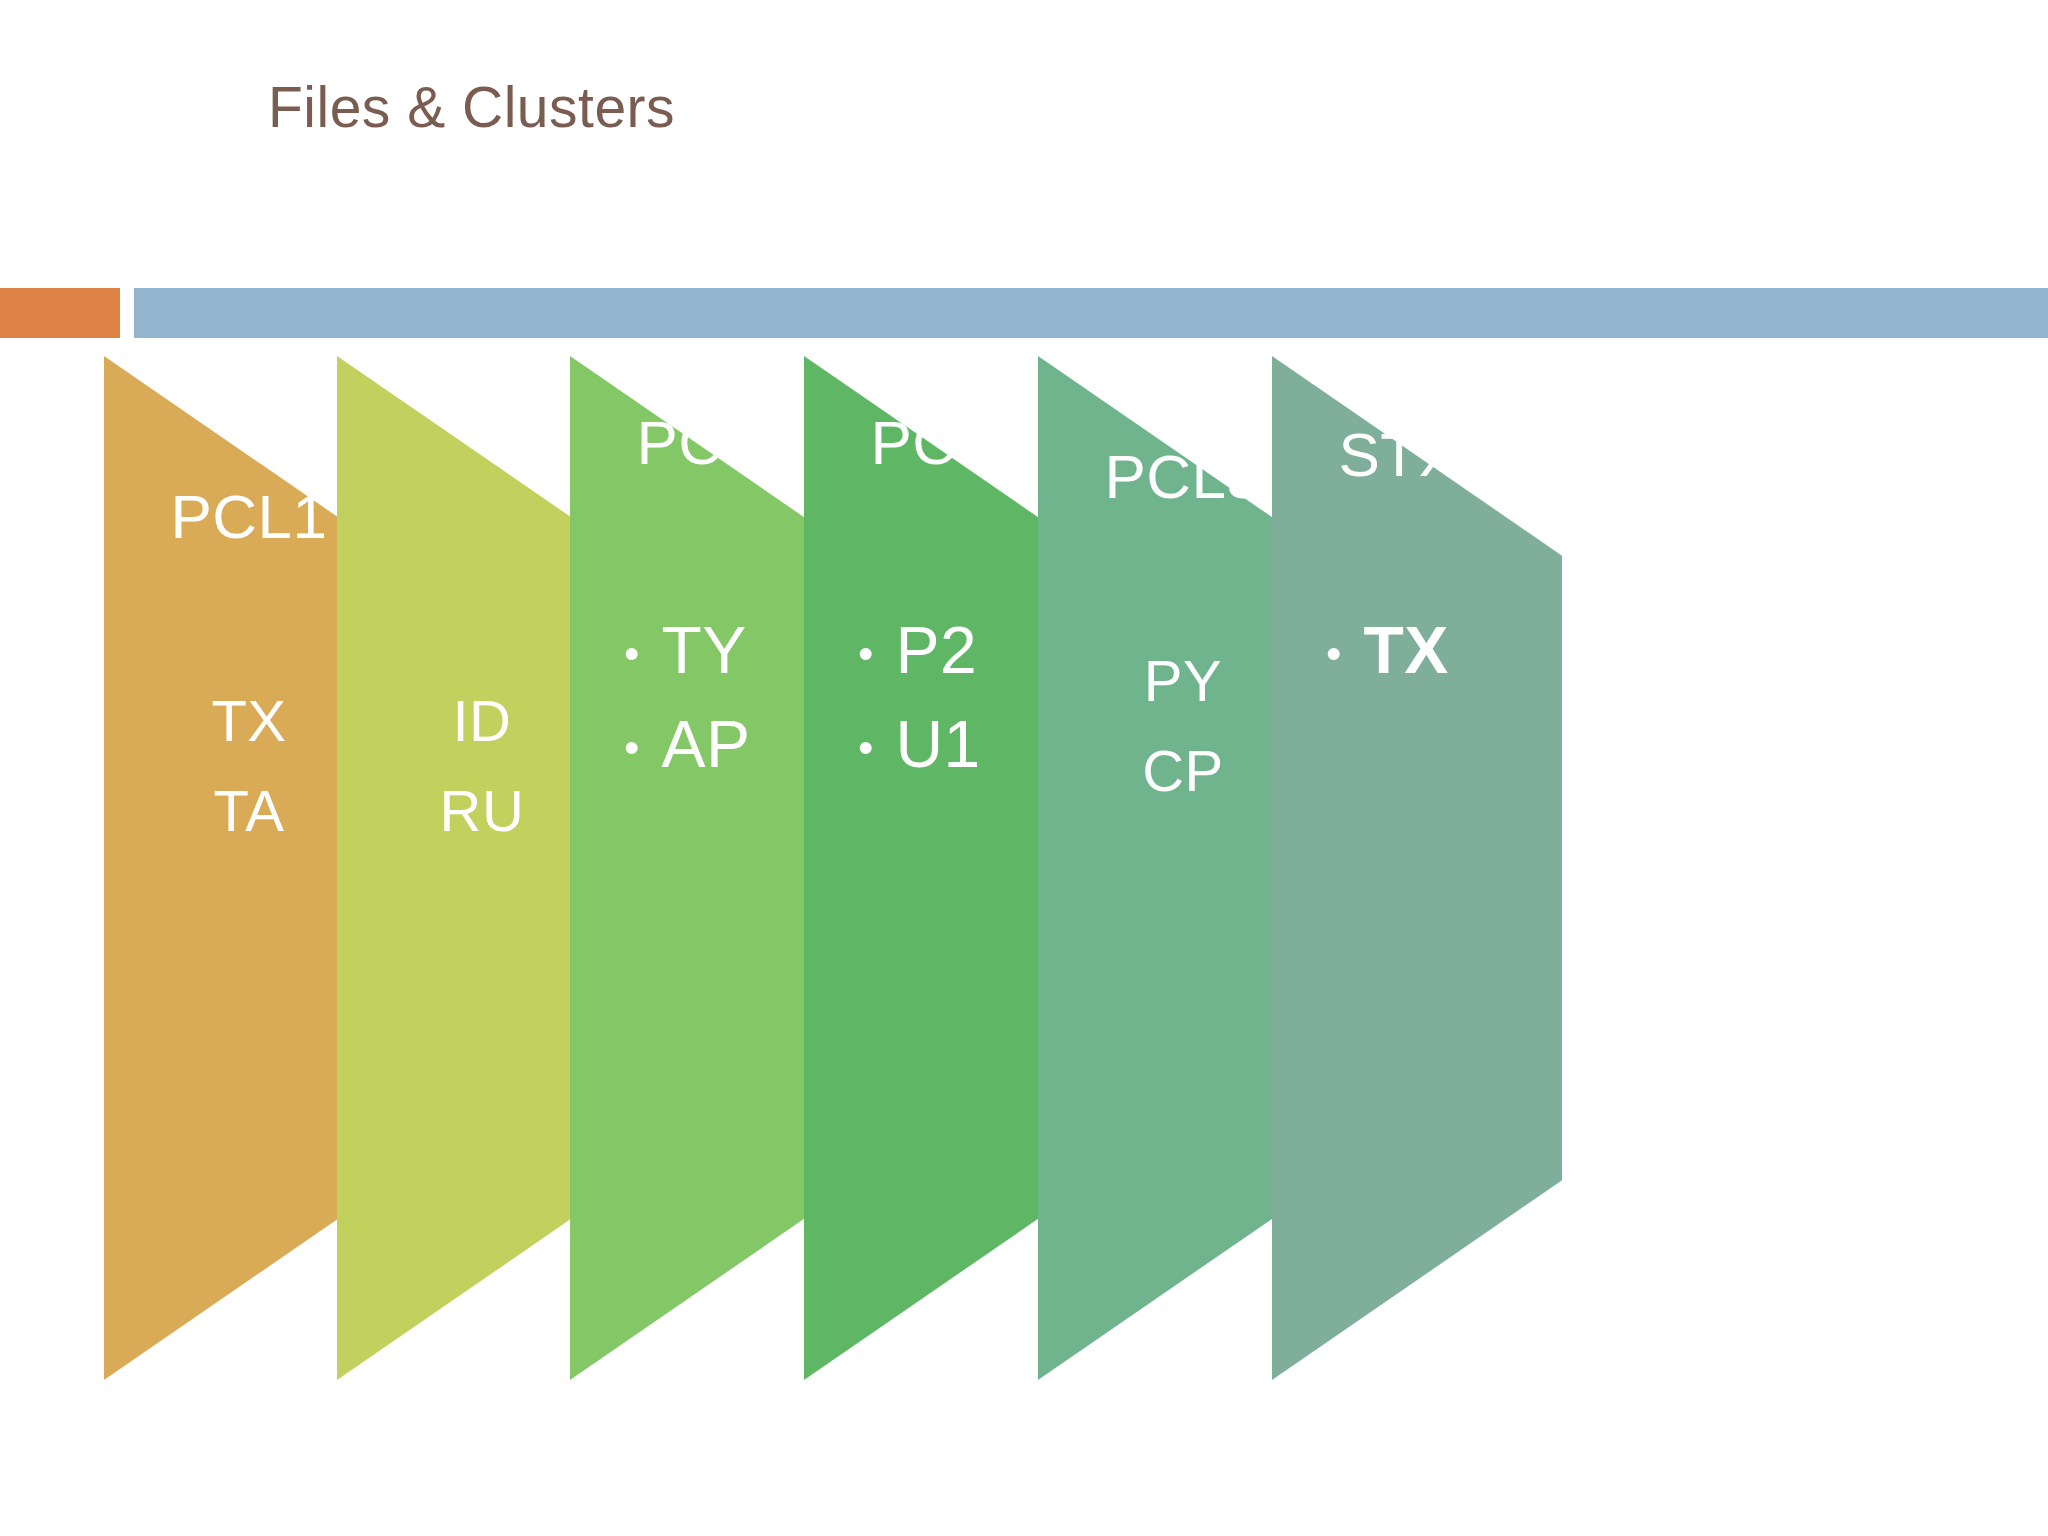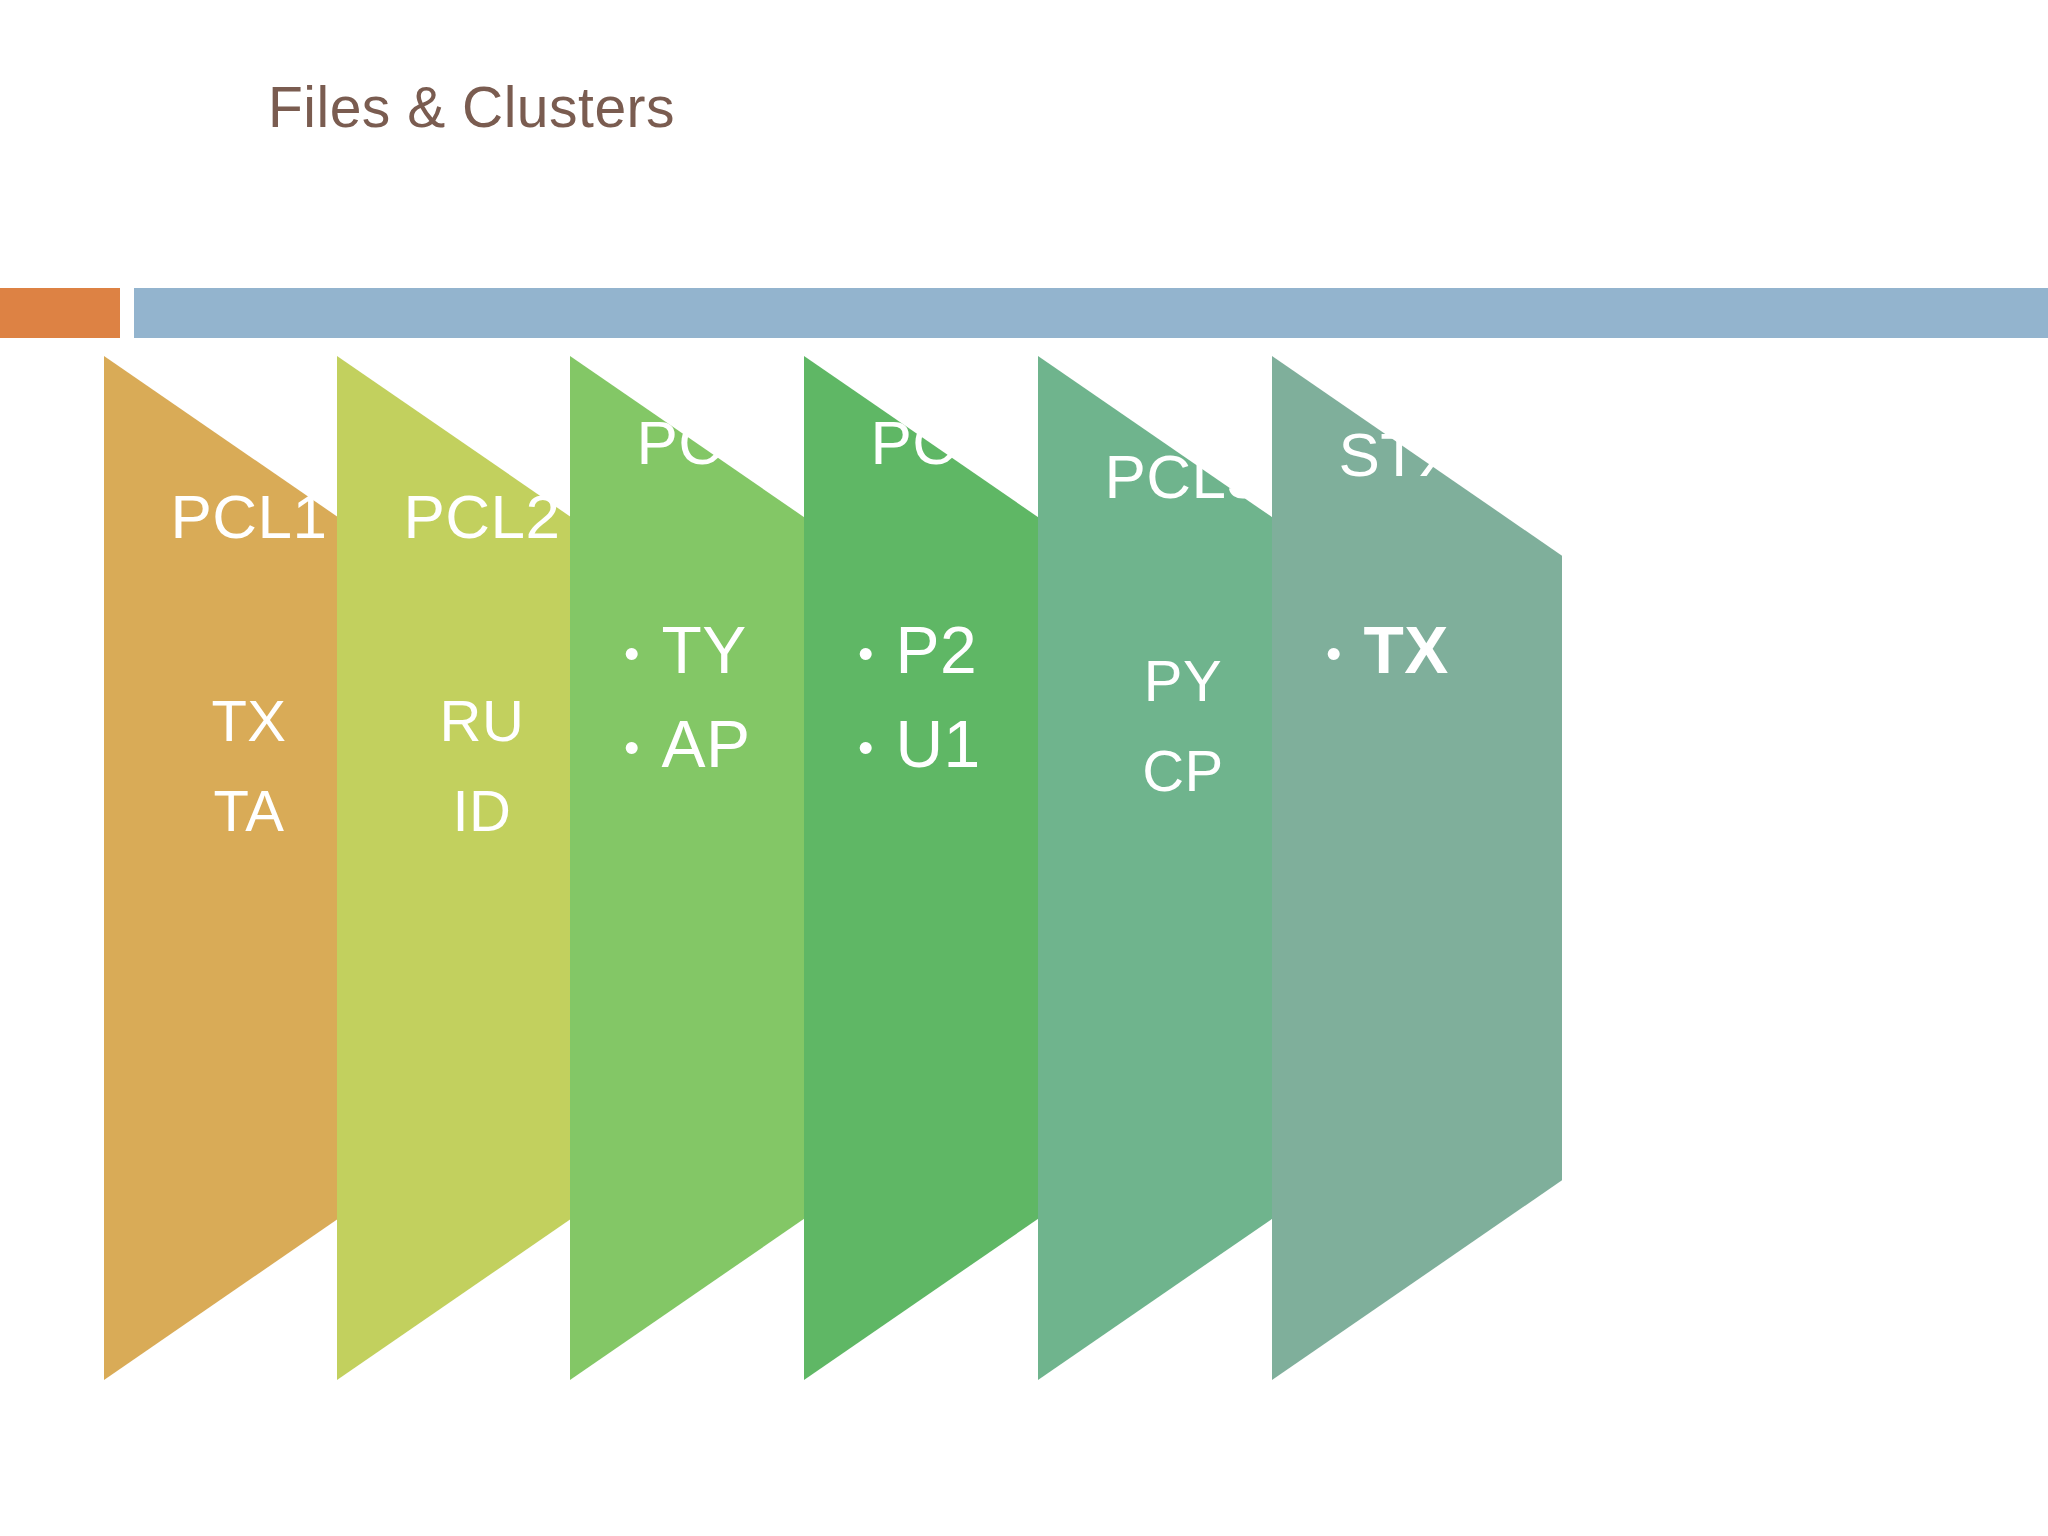--- a/index.html
+++ b/index.html
@@ -159,24 +159,23 @@
         <div class="cluster-inner">
           <div class="cluster-title">PCL1</div>
           <div class="cluster-lines">
             <div class="cluster-line">TX</div>
             <div class="cluster-line">TA</div>
           </div>
         </div>
       </div>
       <div class="cluster v-low" style="left: 337px; background: rgb(194, 208, 94);">
         <div class="cluster-inner">
-          <div class="cluster-title">PCL2</div>
           <div class="cluster-lines">
+            <div class="cluster-line">ID</div>
             <div class="cluster-line">RU</div>
-            <div class="cluster-line">ID</div>
           </div>
         </div>
       </div>
       <div class="cluster v-high" style="left: 570px; background: rgb(131, 199, 102);">
         <div class="cluster-inner">
           <div class="cluster-title">PCL3</div>
           <div class="cluster-bullets">
             <div class="bullet-row">
               <span class="bullet-dot">•</span>
               <span class="bullet-text">TY</span>

